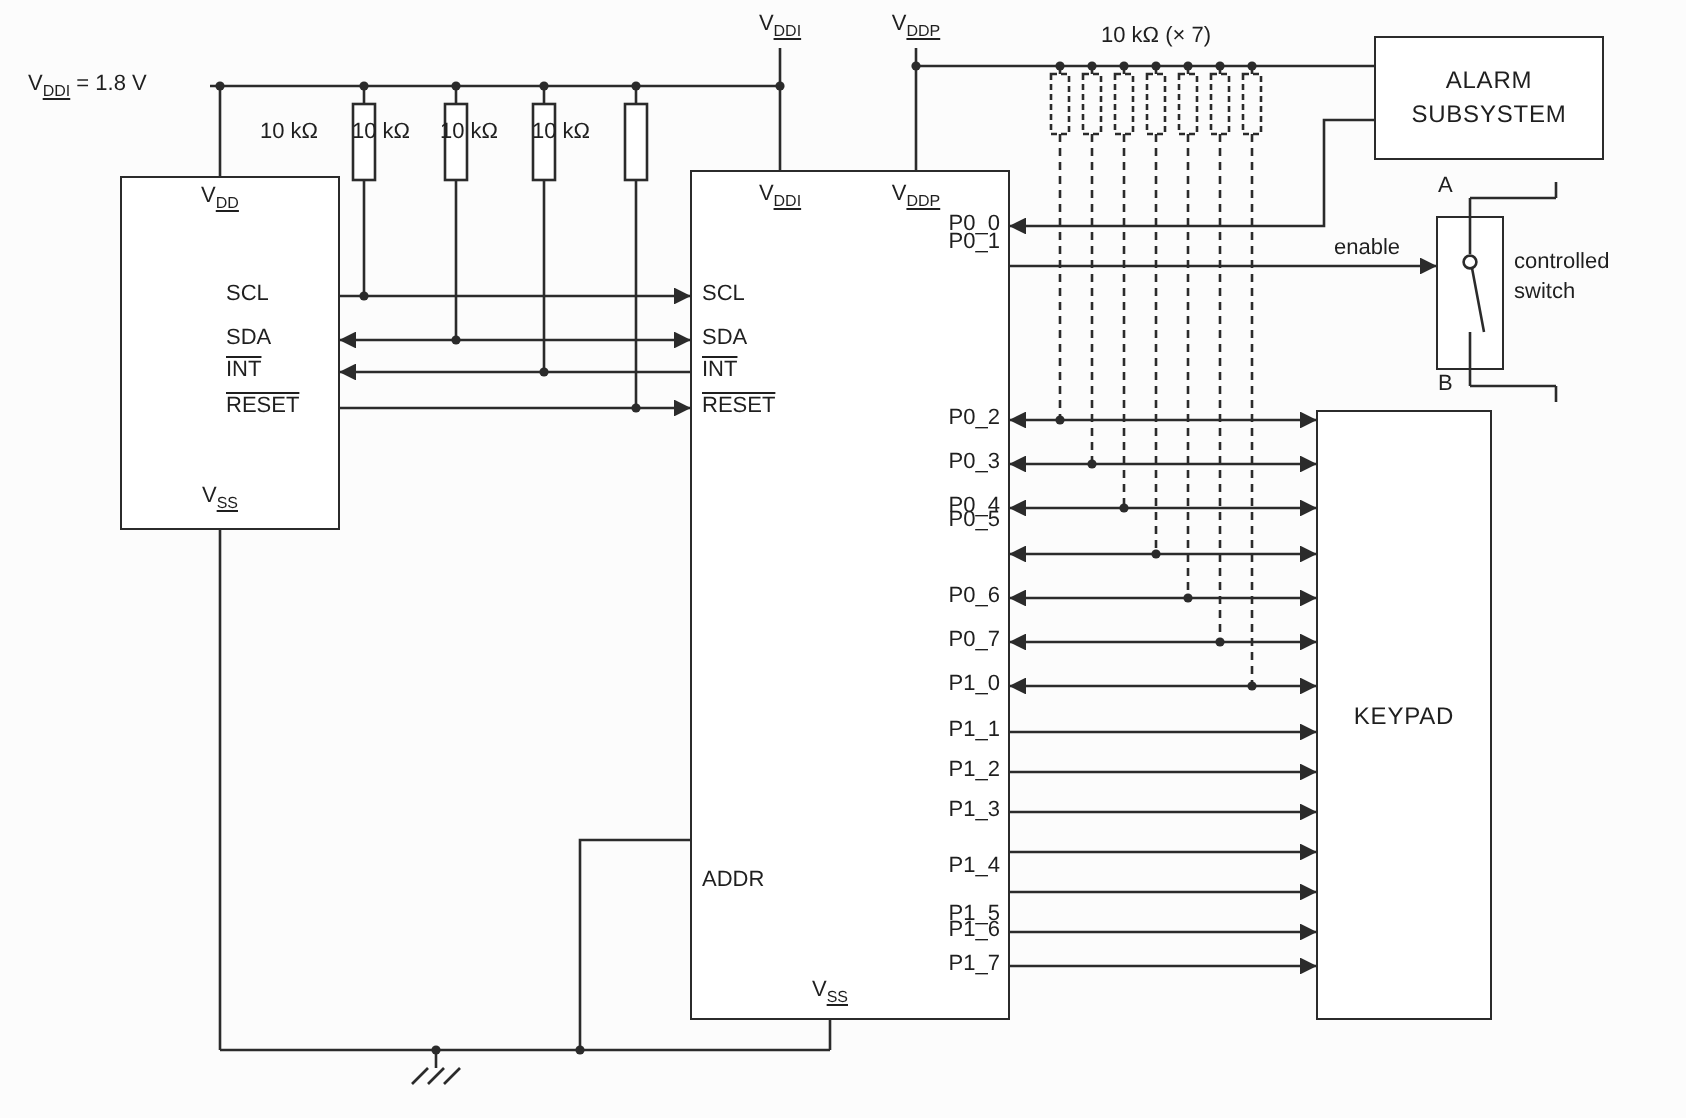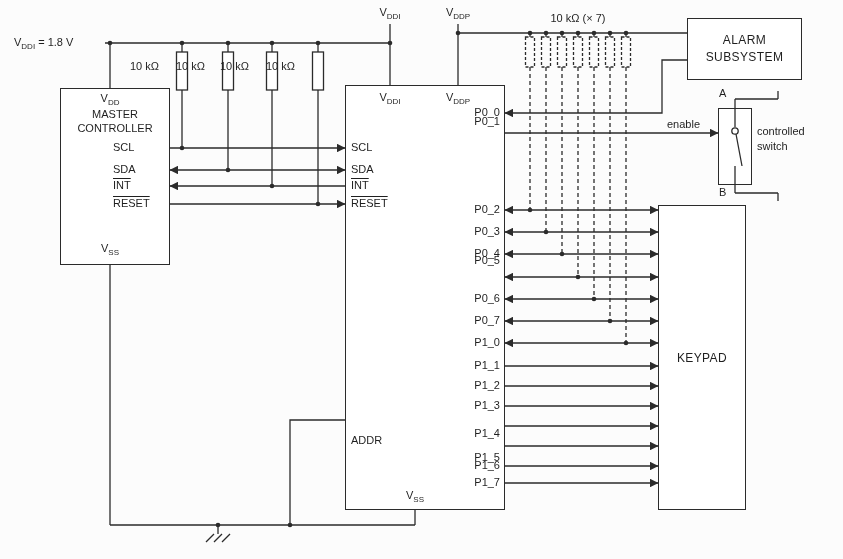--- a/index.html
+++ b/index.html
@@ -2,21 +2,21 @@
 <html><head>
 <meta charset="utf-8">
 <style>
   html,body{margin:0;padding:0;background:#e9e9e9;}
   .stage{position:relative;width:843px;height:559px;background:#fcfcfc;
          font-family:"Liberation Sans",sans-serif;color:#1f1f1f;overflow:hidden;}
   .lbl{position:absolute;font-size:11px;line-height:13px;white-space:nowrap;}
   .lbl.c{text-align:center;}
   .lbl.r{text-align:left;}
   .lbl.pr{left:438px;width:62px;text-align:right;}
-  sub{font-size:8px;line-height:0;}
+  sub{font-size:8px;line-height:0;text-decoration:underline;}
   .ovl{text-decoration:overline;}
   .box{position:absolute;background:#ffffff;border:1.4px solid #2b2b2b;box-sizing:border-box;}
   .flexc{display:flex;flex-direction:column;align-items:center;justify-content:center;}
   svg.wires{position:absolute;left:0;top:0;}
 </style>
 </head>
 <body>
 
 <div class="stage">
 
@@ -185,24 +185,20 @@
   <div class="lbl c" style="left:366px;top:6px;width:48px"><span>V</span><sub>DDI</sub></div>
   <div class="lbl c" style="left:434px;top:6px;width:48px"><span>V</span><sub>DDP</sub></div>
   <div class="lbl c" style="left:524px;top:12px;width:108px">10 kΩ (× 7)</div>
 
   <div class="lbl r" style="left:130px;top:60px;width:44px">10 kΩ</div>
   <div class="lbl r" style="left:176px;top:60px;width:44px">10 kΩ</div>
   <div class="lbl r" style="left:220px;top:60px;width:44px">10 kΩ</div>
   <div class="lbl r" style="left:266px;top:60px;width:44px">10 kΩ</div>
 
   <div class="lbl c" style="left:86px;top:92px;width:48px"><span>V</span><sub>DD</sub></div>
-  <div class="lbl c" style="left:60px;top:107px;width:110px;line-height:14px">
-    <div>MASTER</div>
-    <div>CONTROLLER</div>
-  </div>
   <div class="lbl r" style="left:113px;top:141px;width:52px">SCL</div>
   <div class="lbl r" style="left:113px;top:163px;width:52px">SDA</div>
   <div class="lbl r" style="left:113px;top:179px;width:52px"><span class="ovl">INT</span></div>
   <div class="lbl r" style="left:113px;top:197px;width:52px"><span class="ovl">RESET</span></div>
   <div class="lbl c" style="left:86px;top:242px;width:48px"><span>V</span><sub>SS</sub></div>
 
   <div class="lbl c" style="left:366px;top:91px;width:48px"><span>V</span><sub>DDI</sub></div>
   <div class="lbl c" style="left:434px;top:91px;width:48px"><span>V</span><sub>DDP</sub></div>
   <div class="lbl" style="left:351px;top:141px">SCL</div>
   <div class="lbl" style="left:351px;top:163px">SDA</div>

